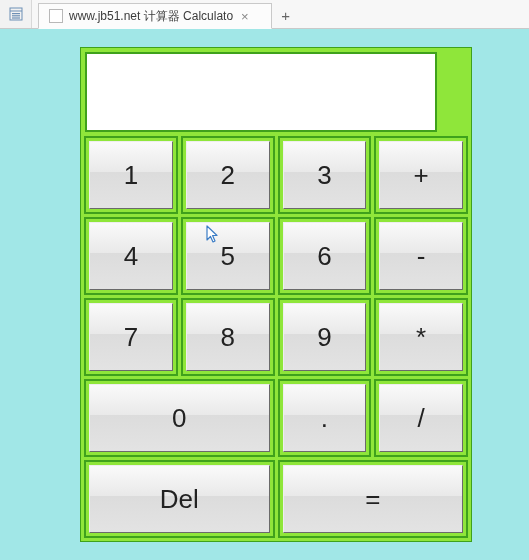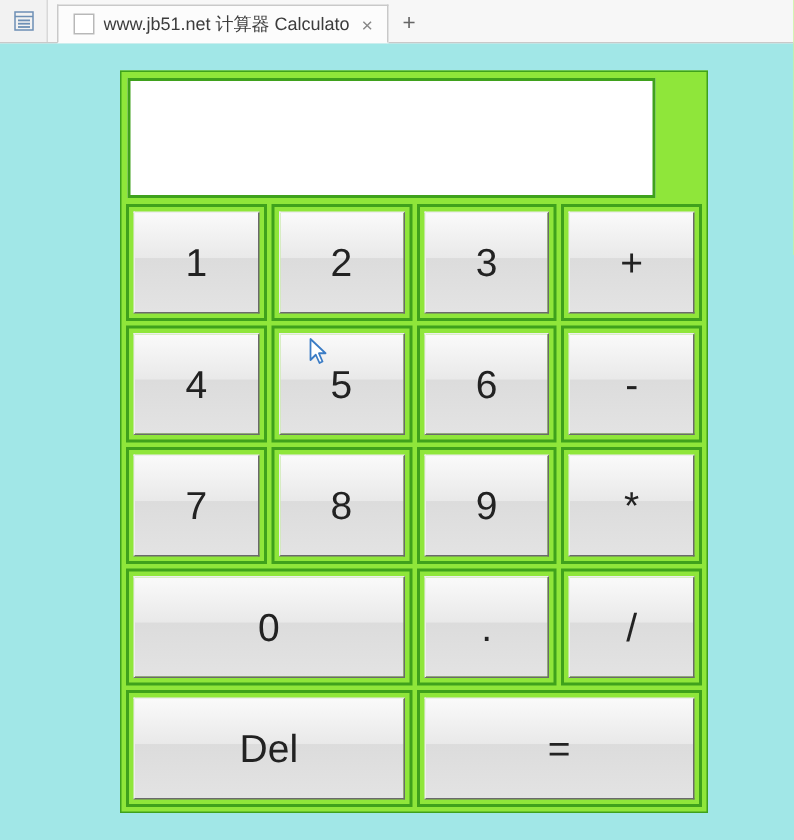--- a/index.html
+++ b/index.html
@@ -26,21 +26,21 @@
     align-items: center;
     justify-content: center;
     border-right: 1px solid #d8d8d8;
     background: #f2f2f2;
   }
   .window-icon svg { display: block; }
   .tab {
     display: flex;
     align-items: center;
     gap: 6px;
-    padding: 0 7px 0 10px;
+    padding: 0 20px 0 10px;
     background: #fcfcfc;
     border: 1px solid #c9c9c9;
     border-bottom: 1px solid #fcfcfc;
     margin-bottom: -1px;
     margin-left: 6px;
     margin-top: 3px;
     max-width: 240px;
     font-size: 12px;
     color: #3c3c3c;
   }

